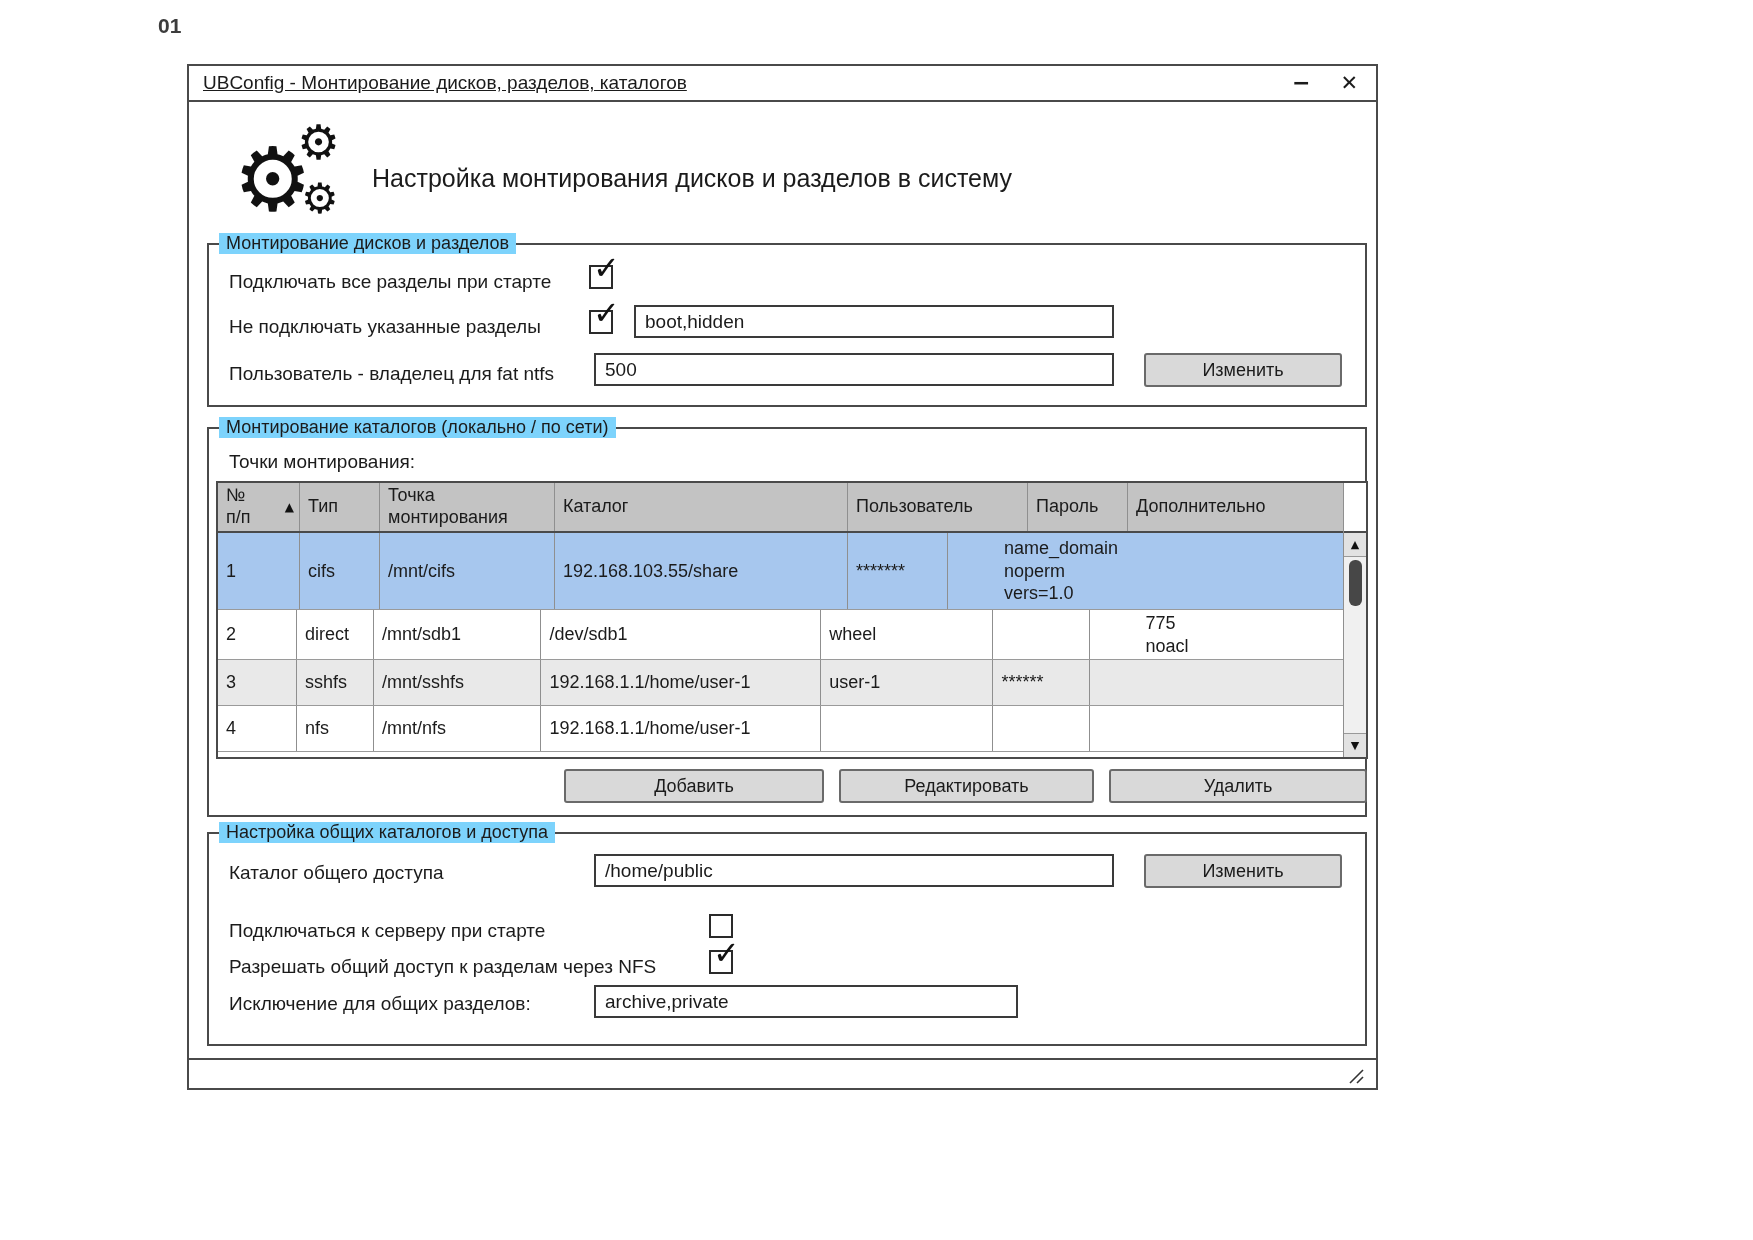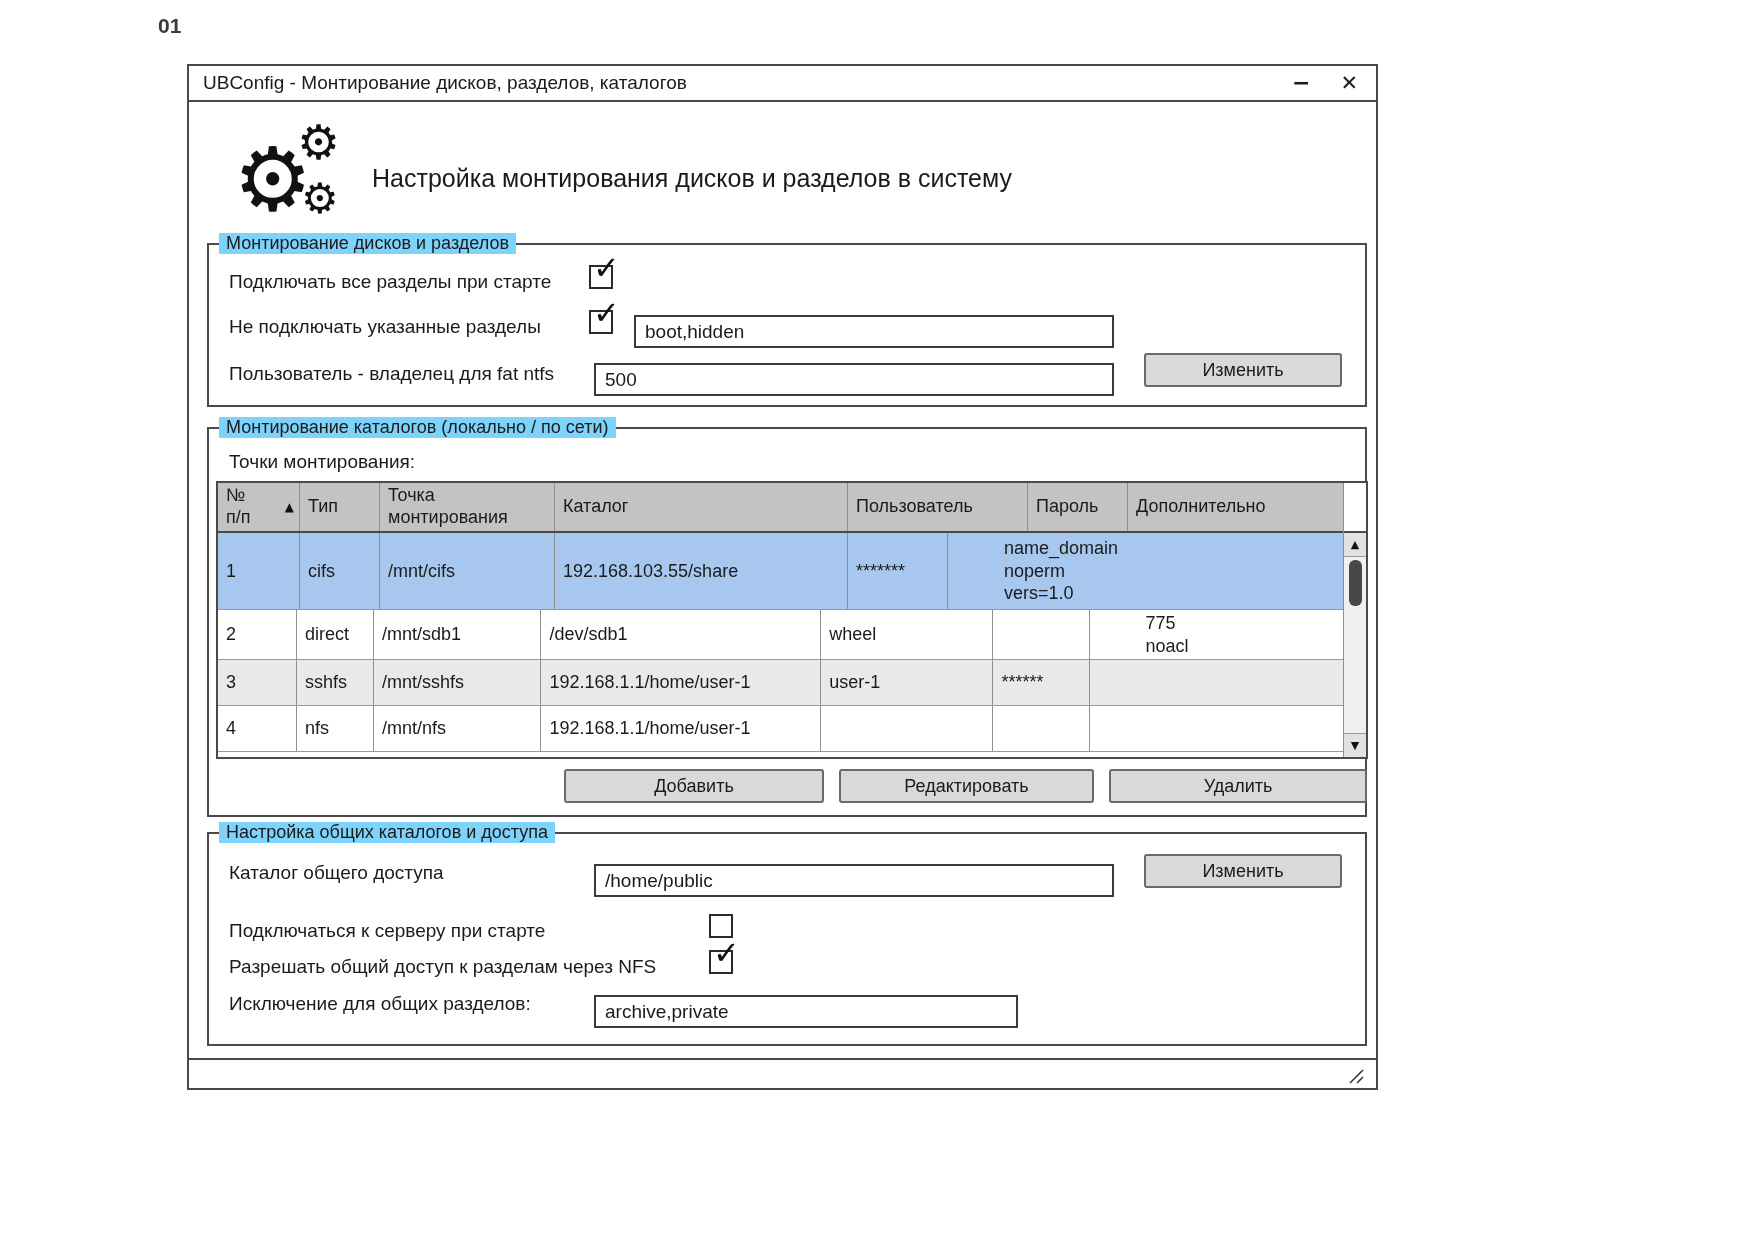--- a/index.html
+++ b/index.html
@@ -17,21 +17,21 @@
   }
 
   .window {
     position:absolute; left:187px; top:64px; width:1191px; height:1026px;
     border:2px solid #4a4a4a; background:#fff;
   }
   .titlebar {
     position:relative; height:36px; border-bottom:2px solid #4a4a4a;
     display:flex; align-items:center; padding:0 14px;
   }
-  .title { font-size:19px; }
+  .title { font-size:19px;text-decoration:underline; }
   .win-controls { margin-left:auto; display:flex; align-items:center; gap:30px; padding-right:4px; }
   .btn-min { font-size:22px; font-weight:bold; line-height:1; cursor:default; }
   .btn-close { font-size:21px; line-height:1; cursor:default; }
 
   .gears { position:absolute; left:44px; top:56px; width:130px; height:130px; }
   .gear { position:absolute; color:#111; line-height:1; }
   .gear-big { font-size:88px; left:0; top:14px; }
   .gear-med { font-size:48px; left:64px; top:-4px; }
   .gear-sm  { font-size:42px; left:68px; top:56px; }
 
@@ -53,21 +53,21 @@
     border:2px solid #2a2a2a; background:#fff;
   }
   .check {
     position:absolute; left:2px; top:-15px;
     font-size:32px; font-weight:bold; color:#111; line-height:1;
   }
 
   .text-input {
     position:absolute; height:33px; border:2px solid #3a3a3a; background:#fff;
     font-size:19px; padding:0 9px; font-family:"Liberation Sans", sans-serif;
-    color:#1b1b1b; outline:none;margin-top:10px;
+    color:#1b1b1b; outline:none;
   }
 
   .btn {
     position:absolute; height:34px; border:2px solid #6a6a6a; background:#d9d9d9;
     border-radius:3px; font-size:18px; color:#1b1b1b;
     display:flex; align-items:center; justify-content:center; cursor:default;
     white-space:nowrap;
   }
 
   

